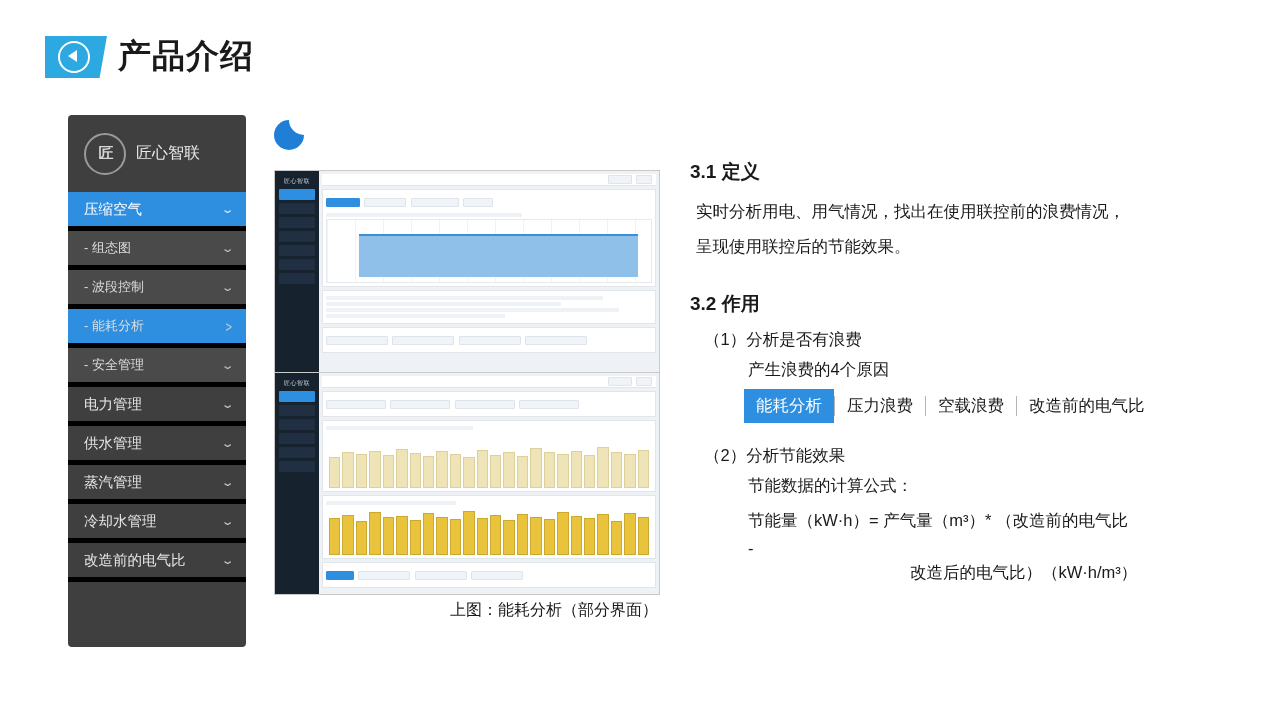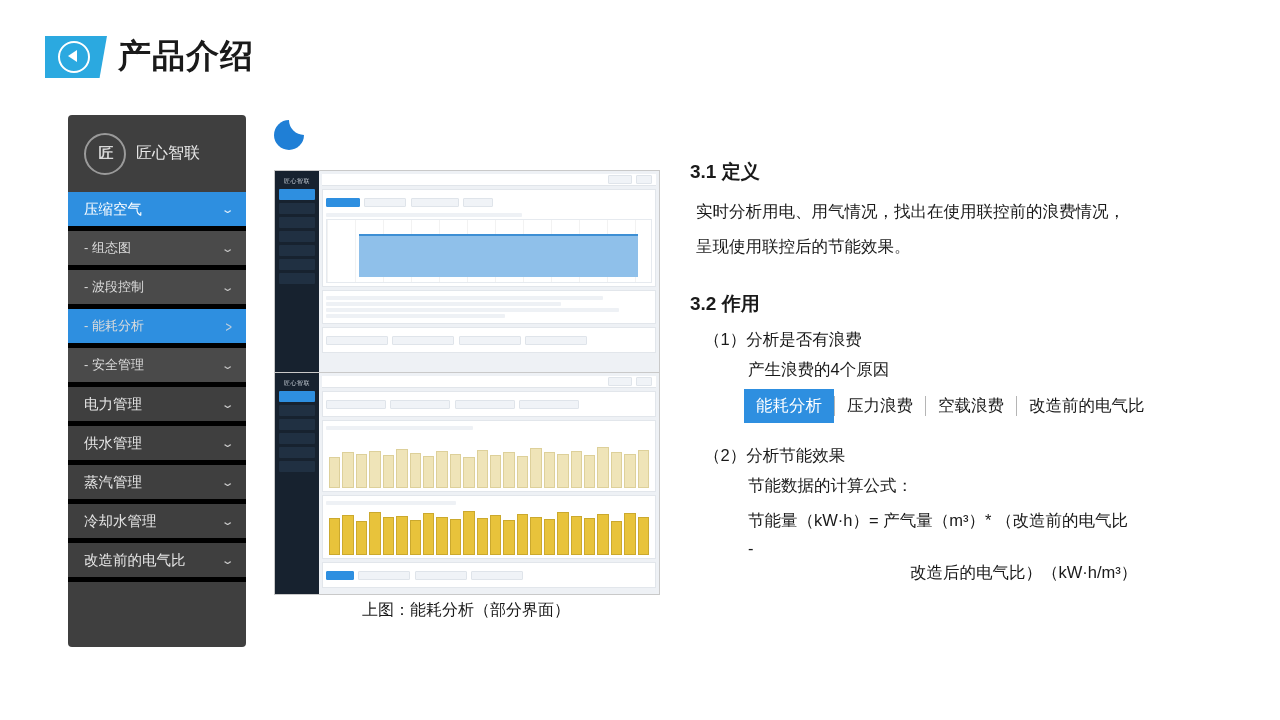--- a/index.html
+++ b/index.html
@@ -244,21 +244,21 @@
   }
   .area-grid {
     position: absolute;
     left: 0; right: 0; top: 0; bottom: 0;
     background-image: repeating-linear-gradient(to right, rgba(0,0,0,.05) 0 1px, transparent 1px 28px);
   }
   .caption {
     position: absolute;
     left: 274px; top: 600px;
     width: 384px;
-    text-align: center;
+    text-align: right;
     font-size: 16px;
     color: #1a1a1a;
   }
 
   
   .right-col {
     position: absolute;
     left: 690px; top: 159px;
     width: 560px;
   }

